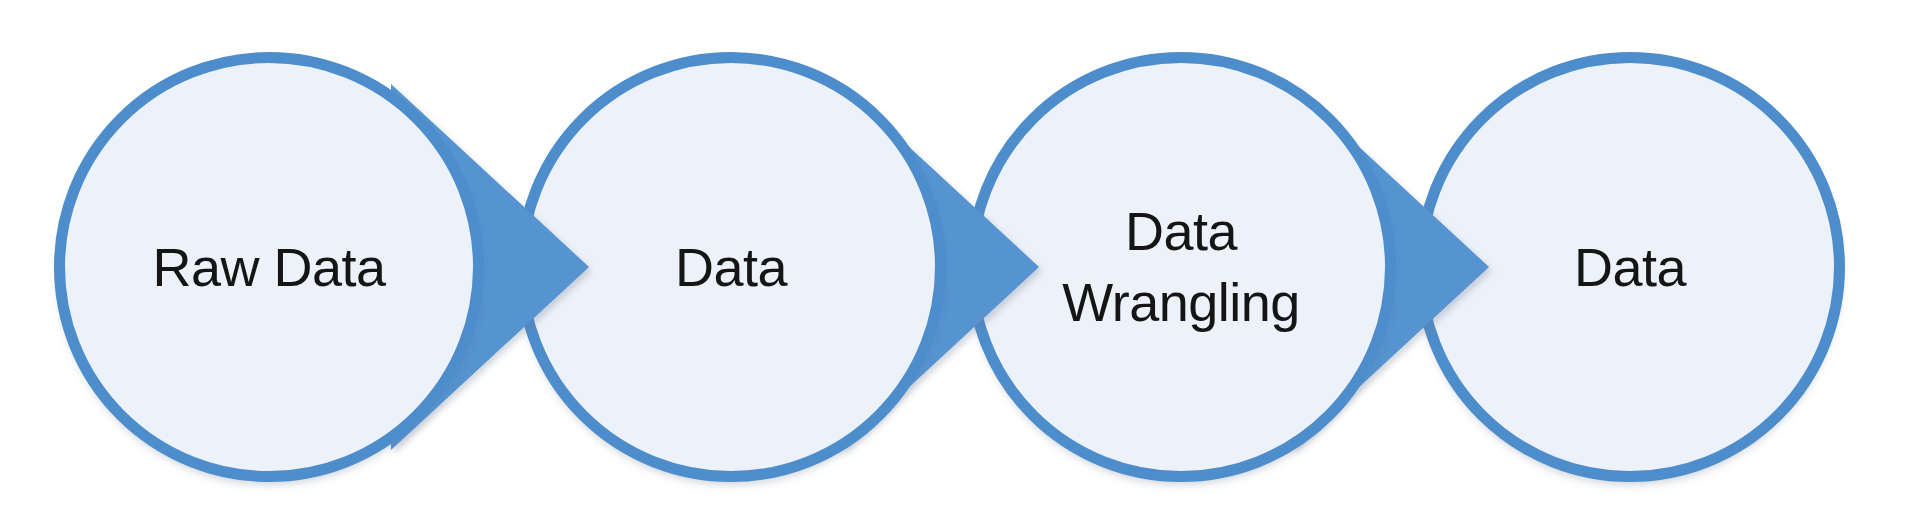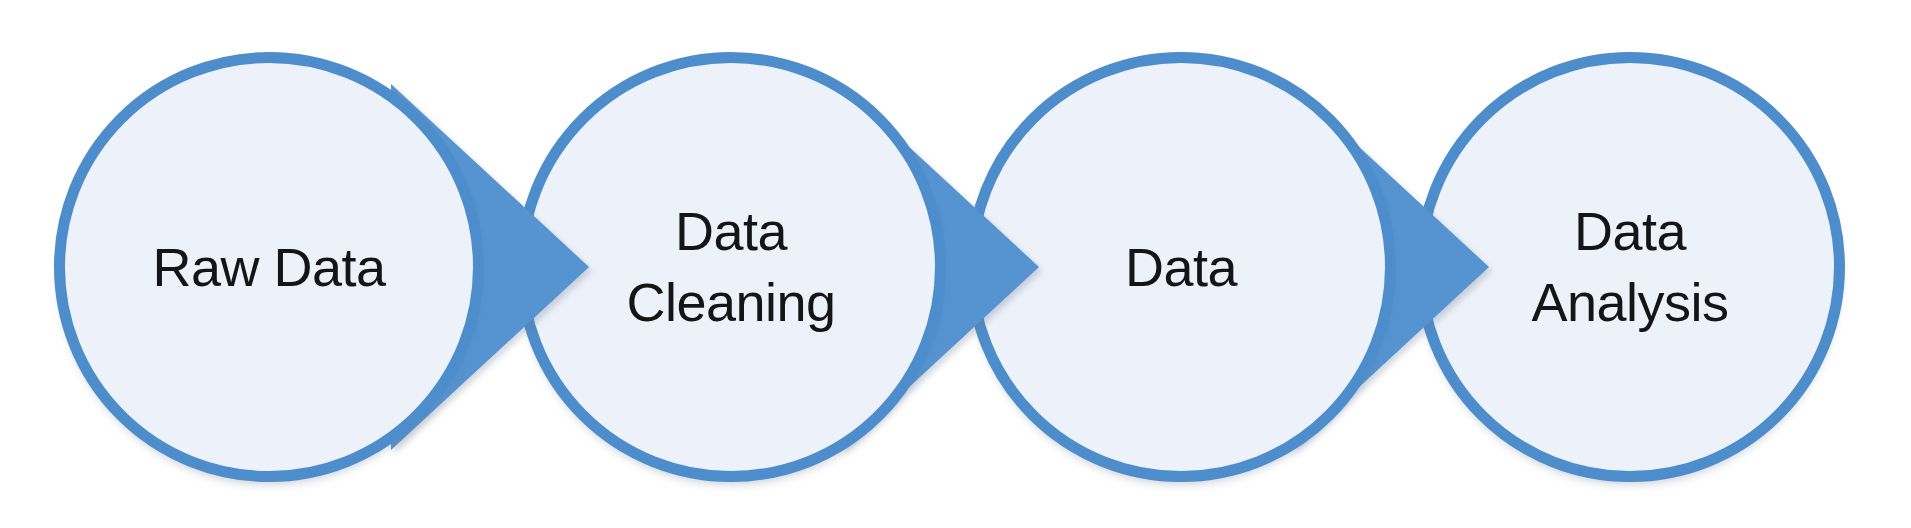--- a/index.html
+++ b/index.html
@@ -72,38 +72,37 @@
     </div>
   </div>
 
   <div class="arrow arrow-1">
     <div class="tri"></div>
   </div>
 
   <div class="circle circle-2">
     <div class="label">
       <div>Data</div>
-      <div>Cleaning</div>
     </div>
   </div>
 
   <div class="arrow arrow-2">
     <div class="tri"></div>
   </div>
 
   <div class="circle circle-3">
     <div class="label">
       <div>Data</div>
+      <div>Wrangling</div>
     </div>
   </div>
 
   <div class="arrow arrow-3">
     <div class="tri"></div>
   </div>
 
   <div class="circle circle-4">
     <div class="label">
       <div>Data</div>
-      <div>Analysis</div>
     </div>
   </div>
 
 </div>
 
 </body></html>

